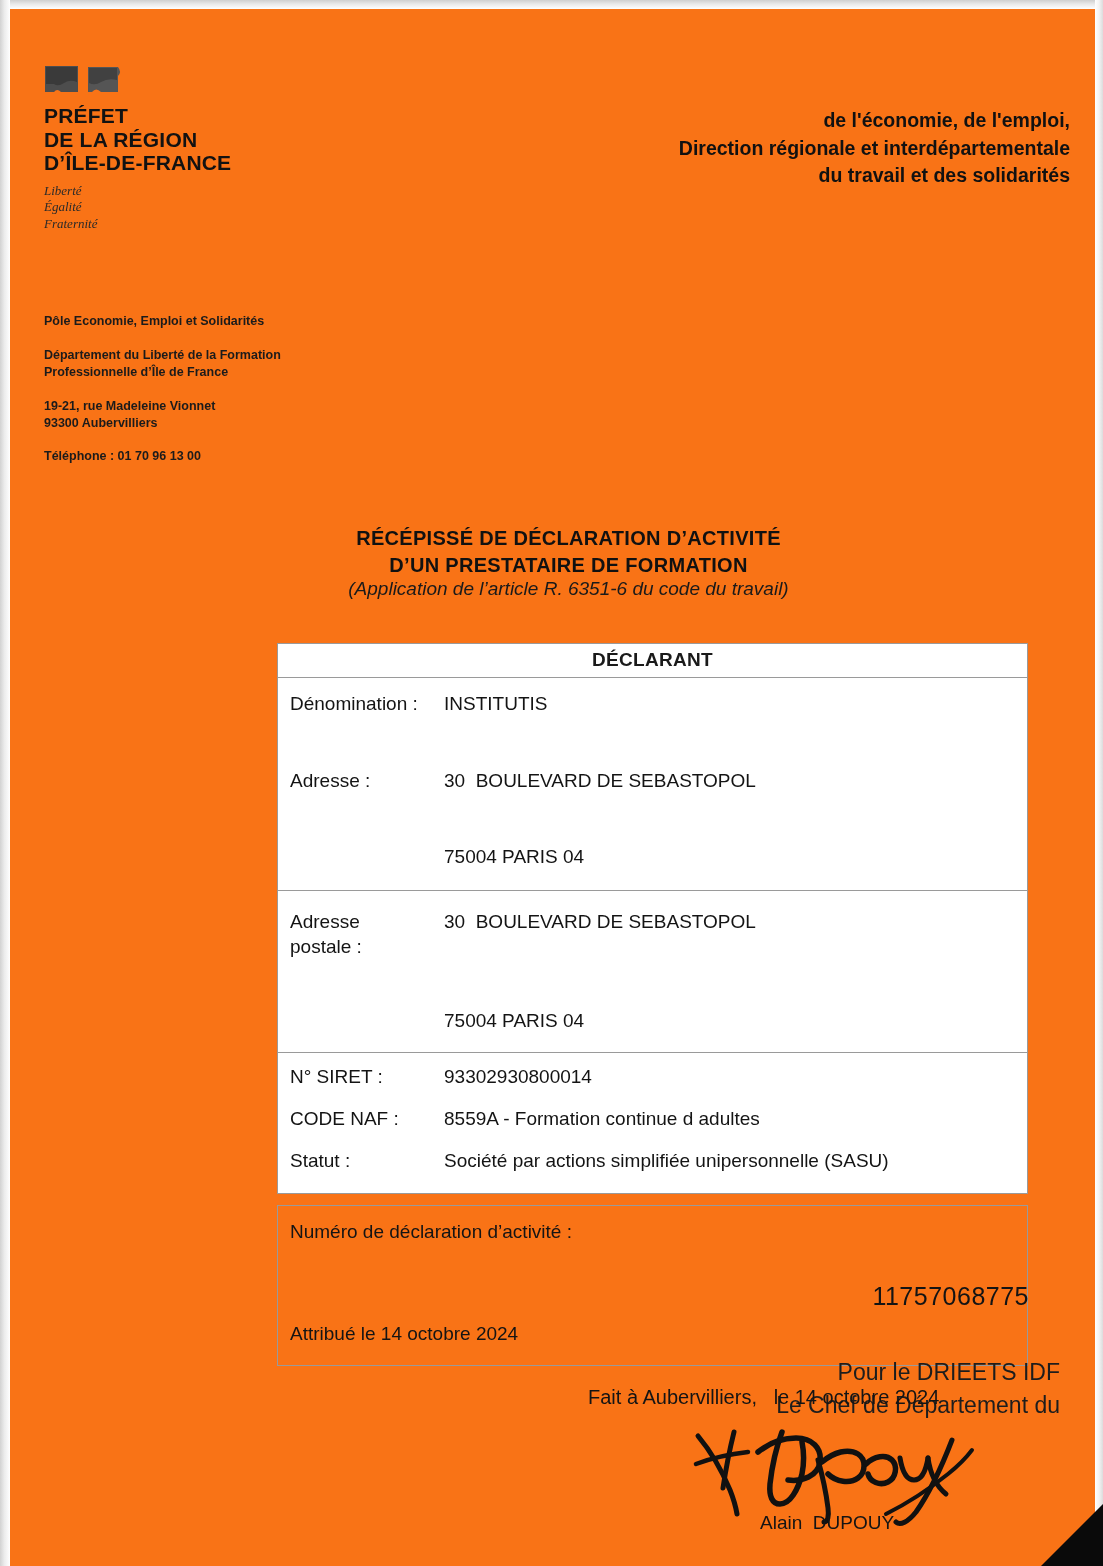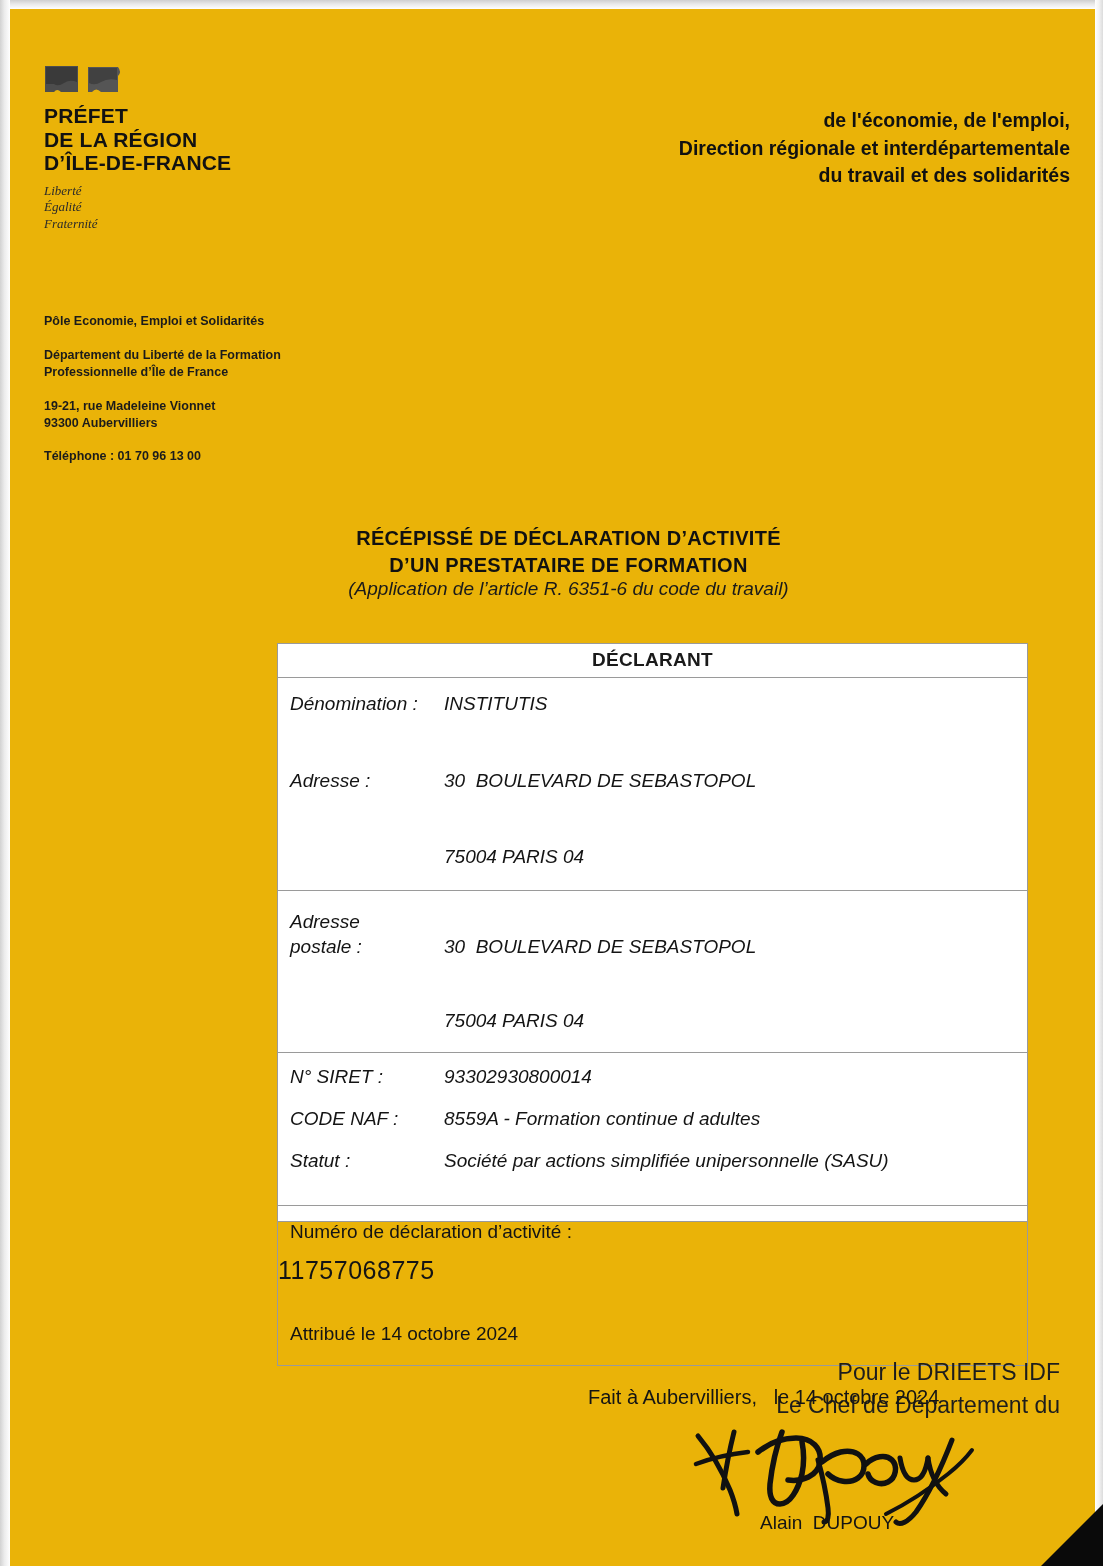--- a/index.html
+++ b/index.html
@@ -9,21 +9,21 @@
     background: #ffffff;
   }
   body {
     font-family: "Liberation Sans", sans-serif;
     color: #1a1a1a;
   }
   .page {
     position: relative;
     width: 1103px;
     height: 1566px;
-    background: #eab308;
+    background: #f97316;
     overflow: hidden;
     box-sizing: border-box;
   }
   
   .scan-edge-top {
     position: absolute;
     top: 0; left: 0;
     width: 1103px; height: 9px;
     background: linear-gradient(to bottom, #cfcfcf 0%, #e9e9e9 45%, #ffffff 100%);
   }
@@ -143,40 +143,39 @@
     border-bottom: 1.5px solid #9a9a9a;
     letter-spacing: 0.3px;
   }
   .dt-section {
     border-bottom: 1.5px solid #9a9a9a;
     padding: 0;
   }
   .dt-section.last { border-bottom: 1.5px solid #9a9a9a; }
   .dt-row {
     display: flex;
-    align-items: flex-end;
+    align-items: flex-start;
     font-size: 19px;
     line-height: 1.3;
-    font-style: italic;
   }
   .dt-label {
     width: 166px;
     flex: 0 0 166px;
     padding-left: 12px;
     box-sizing: border-box;
     color: #141414;
   }
   .dt-value {
     flex: 1 1 auto;
     color: #141414;
     white-space: pre;
   }
   .sec-ident { padding: 14px 0 20px; }
   .sec-post  { padding: 19px 0 18px; }
-  .sec-legal { padding: 12px 0 48px; }
+  .sec-legal { padding: 12px 0 20px; }
   .gap-addr { height: 52px; }
   .gap-post { height: 50px; }
   .dt-row + .dt-row.tight { margin-top: 17px; }
 
   
   .numero-box {
     position: absolute;
     left: 277px;
     top: 1205px;
     width: 751px;
@@ -188,23 +187,23 @@
     color: #141414;
   }
   .nb-label {
     position: absolute;
     left: 12px;
     top: 15px;
   }
   .nb-number {
     position: absolute;
     left: 0;
-    top: 50px;
+    top: 76px;
     width: 751px;
-    text-align: left;
+    text-align: right;
     font-size: 25px;
     letter-spacing: 0.5px;
   }
   .nb-date {
     position: absolute;
     left: 12px;
     top: 117px;
   }
 
   

